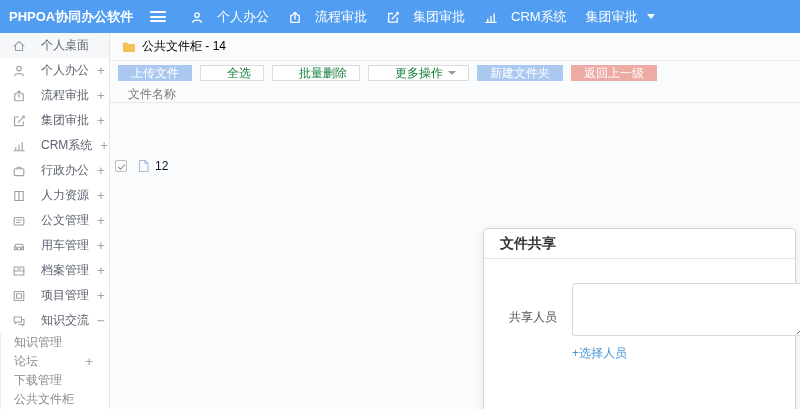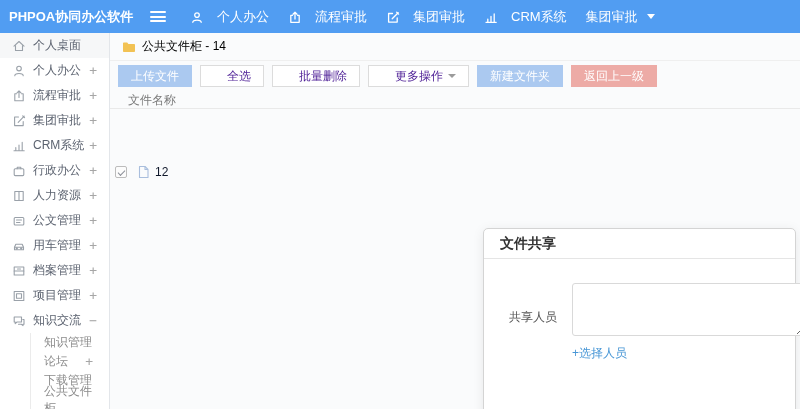--- a/index.html
+++ b/index.html
@@ -21,40 +21,40 @@
   .nav-item { display:flex; align-items:center; gap:6px; color:#fff; font-size:13px;
     margin-right:19px; cursor:pointer; height:100%; }
   .nav-item svg { display:block; }
   .caret-down { width:0; height:0; border-left:4px solid transparent; border-right:4px solid transparent;
     border-top:5px solid #fff; margin-left:3px; }
 
   
   .sidebar { position:absolute; top:33px; left:0; width:110px; height:376px;
     background:#fff; border-right:1px solid #e3e6ea; z-index:4; overflow:hidden; }
   .side-item { height:25px; display:flex; align-items:center; padding:0 12px;
-    color:#5c6370; cursor:pointer; }
+    color:#5c6370; cursor:pointer;gap:8px; }
   .side-item.active { background:#f6f7f8; }
   .sicon { width:14px; height:14px; margin-right:7px; display:inline-flex; flex:none; }
   .slabel { flex:1; font-size:12px; white-space:nowrap; }
   .sexpand { color:#a6a6a6; font-size:13px; font-family:"DejaVu Sans Mono",monospace; }
-  .submenu { margin-left:30px; border-left:1px solid #ebebeb; }
+  .submenu { border-left:1px solid #ebebeb; }
   .sub-item { height:19px; display:flex; align-items:center; padding-left:13px;
     padding-right:16px; color:#8b8b8b; cursor:pointer; }
   .sub-item .sexpand { margin-left:auto; }
 
   
   .content { position:absolute; left:110px; top:33px; width:690px; height:376px; }
   .breadcrumb { height:28px; display:flex; align-items:center; gap:6px;
     padding-left:12px; color:#000000; border-bottom:1px solid #efefef; }
   .toolbar { display:flex; align-items:center; gap:8px; padding:4px 0 6px 8px; }
-  .btn { height:22px; padding:0 12px; border-radius:0; font-size:12px;
+  .btn { height:16px; padding:0 12px; border-radius:0; font-size:12px;
     display:inline-flex; align-items:center; cursor:pointer; border:1px solid transparent;
     font-family:inherit; white-space:nowrap; }
   .btn-primary { background:#abc9f0; border-color:#abc9f0; color:#fff; }
-  .btn-default { background:#fff; border-color:#dcdcdc; color:#4c1d95;padding-left:26px; }
+  .btn-default { background:#fff; border-color:#dcdcdc; color:#15803d;padding-left:26px; }
   .btn-danger  { background:#edaba6; border-color:#edaba6; color:#fff; }
   .caret-gray { width:0; height:0; border-left:4px solid transparent; border-right:4px solid transparent;
     border-top:4px solid #9b9b9b; margin-left:5px; }
   .file-header { height:16px; display:flex; align-items:center; padding-left:18px;
     color:#7a7a7a; border-bottom:1px solid #e9e9e9; }
   .file-row { height:30px; display:flex; align-items:center; padding-left:5px; color:#0f172a;margin-top:48px; }
   .checkbox { width:12px; height:12px; border:1px solid #bcbcbc; border-radius:2px;
     background:#fcfcfc; position:relative; margin-right:10px; cursor:pointer; flex:none; }
   .checkbox.checked::after { content:""; position:absolute; left:2px; top:2.5px;
     width:6px; height:3px; border-left:1.5px solid #8b8f98; border-bottom:1.5px solid #8b8f98;

